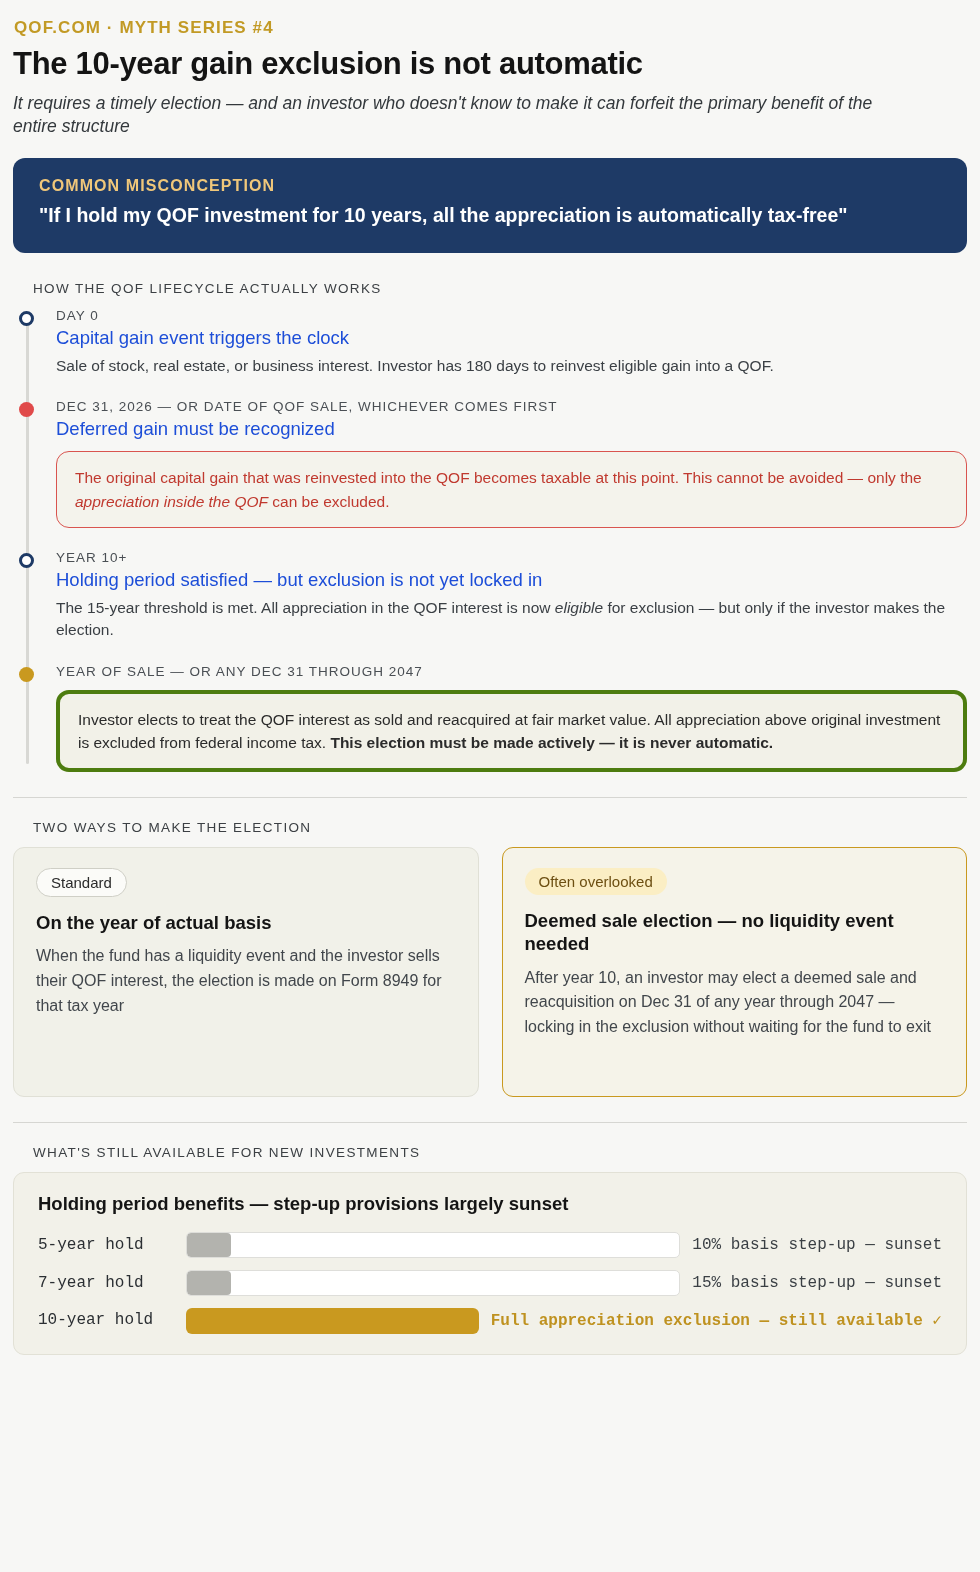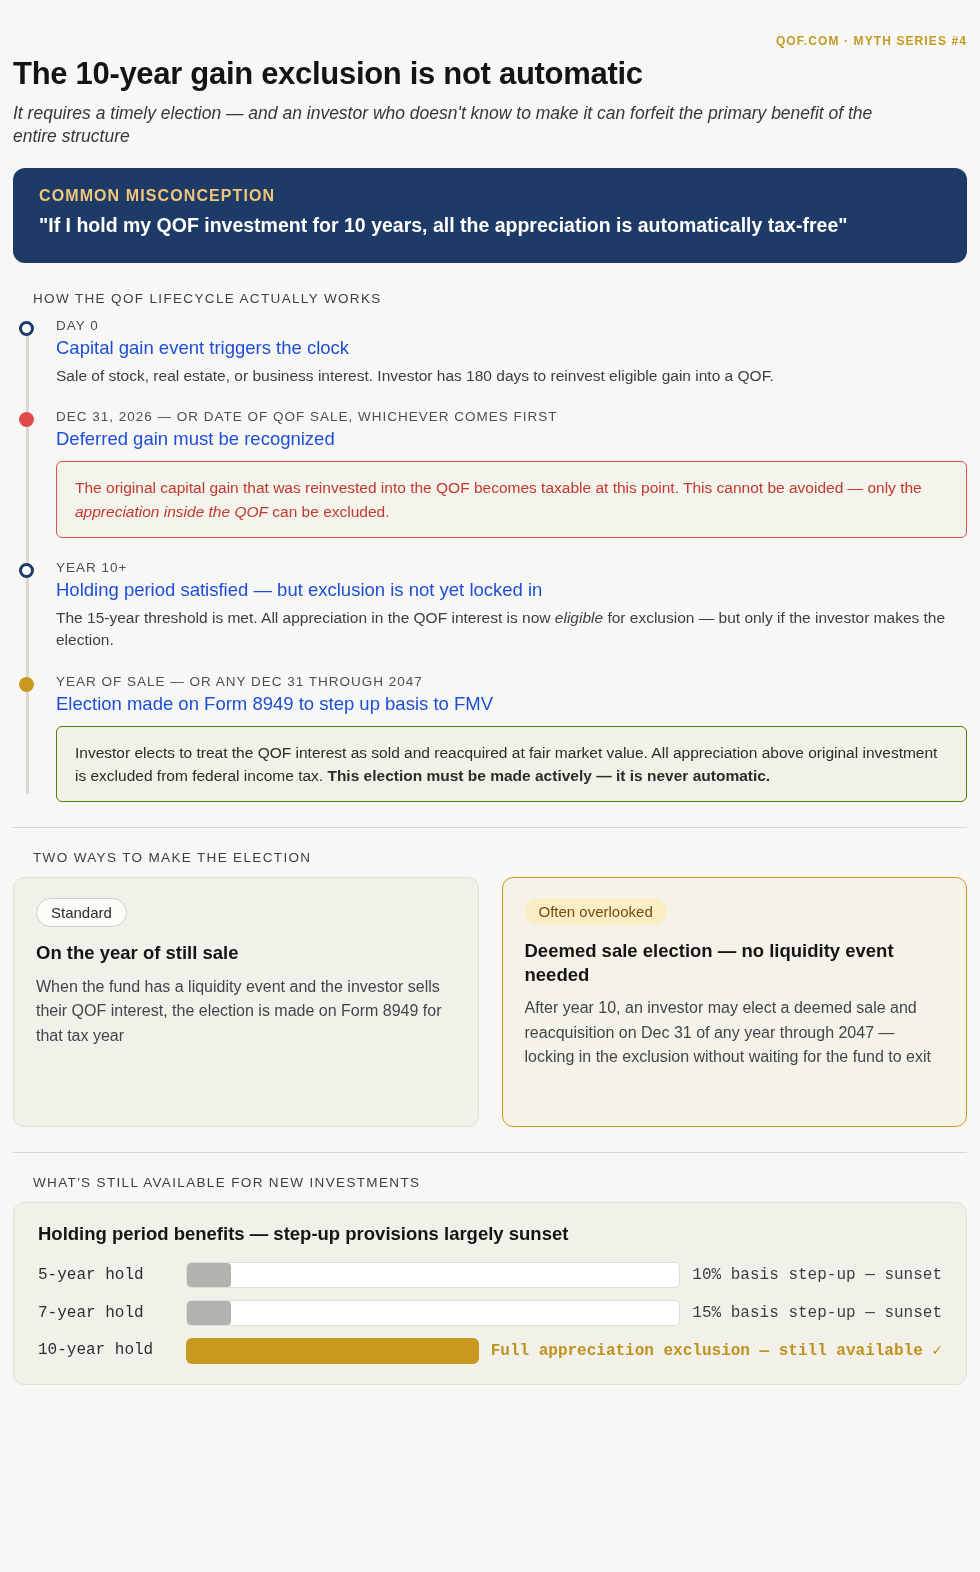--- a/index.html
+++ b/index.html
@@ -7,22 +7,22 @@
     width:980px; height:1572px;
     background:#f7f7f5;
     font-family:"Liberation Sans", sans-serif;
     color:#1b1b1b;
     overflow:hidden;
   }
   .page { padding:18px 13px 0 13px; box-sizing:border-box; }
 
   
   .eyebrow-brand{
-    font-size:12px; font-weight:700; letter-spacing:1.1px;
-    color:#c29a25; text-transform:uppercase; margin:16px 0 9px 1px;text-align:right;
+    font-size:17px; font-weight:700; letter-spacing:1.1px;
+    color:#c29a25; text-transform:uppercase; margin:0 0 9px 1px;
   }
   h1.title{
     font-size:31px; font-weight:700; letter-spacing:-0.3px;
     margin:0 0 10px 0; color:#141414; line-height:1.12;
   }
   .subtitle{
     font-size:17.5px; font-style:italic; color:#33383c;
     line-height:1.33; margin:0 0 20px 0; max-width:900px;
   }
 
@@ -64,25 +64,25 @@
     font-size:13.5px; letter-spacing:1.0px; text-transform:uppercase;
     color:#4a4f54; margin-bottom:3px;
   }
   .tl-title{
     font-size:18.5px; font-weight:400; color:#1d4ed8;
     margin-bottom:6px; line-height:1.25;
   }
   .tl-desc{ font-size:15.5px; color:#3a3f44; line-height:1.45; max-width:900px; }
 
   .callout{
-    border-radius:6px; padding:14px 18px; margin-top:11px;
+    border-radius:13px; padding:14px 18px; margin-top:11px;
     font-size:15.5px; line-height:1.5;
   }
   .callout.red{ border:1px solid #d9544f; background:#f4f3ec; color:#c0392f; }
-  .callout.gold{ border:1px solid #4d7c0f; background:#f2f1e8; color:#2b2b2b; }
+  .callout.gold{ border:4px solid #4d7c0f; background:#f2f1e8; color:#2b2b2b; }
   .callout em{ font-style:italic; }
   .callout strong{ font-weight:700; }
 
   hr.div{
     border:none; border-top:1px solid #d6d6d2;
     margin:25px 0 22px 0;
   }
 
   
   .cards{ display:flex; gap:23px; }
@@ -164,33 +164,32 @@
     <div class="tl-item">
       <span class="tl-dot ring"></span>
       <div class="tl-eyebrow">YEAR 10+</div>
       <div class="tl-title">Holding period satisfied — but exclusion is not yet locked in</div>
       <div class="tl-desc"><span>The 15-year threshold is met. All appreciation in the QOF interest is now </span><em>eligible</em><span> for exclusion — but only if the investor makes the election.</span></div>
     </div>
 
     <div class="tl-item">
       <span class="tl-dot gold"></span>
       <div class="tl-eyebrow">YEAR OF SALE — OR ANY DEC 31 THROUGH 2047</div>
-      <div class="tl-title">Election made on Form 8949 to step up basis to FMV</div>
       <div class="callout gold"><span>Investor elects to treat the QOF interest as sold and reacquired at fair market value. All appreciation above original investment is excluded from federal income tax. </span><strong>This election must be made actively — it is never automatic.</strong></div>
     </div>
 
   </div>
 
   <hr class="div">
 
   <div class="section-head">TWO WAYS TO MAKE THE ELECTION</div>
   <div class="cards">
     <div class="card plain">
       <span class="pill neutral">Standard</span>
-      <div class="card-title">On the year of still sale</div>
+      <div class="card-title">On the year of actual basis</div>
       <div class="card-body">When the fund has a liquidity event and the investor sells their QOF interest, the election is made on Form 8949 for that tax year</div>
     </div>
     <div class="card gold">
       <span class="pill gold">Often overlooked</span>
       <div class="card-title">Deemed sale election — no liquidity event needed</div>
       <div class="card-body">After year 10, an investor may elect a deemed sale and reacquisition on Dec 31 of any year through 2047 — locking in the exclusion without waiting for the fund to exit</div>
     </div>
   </div>
 
   <hr class="div">

